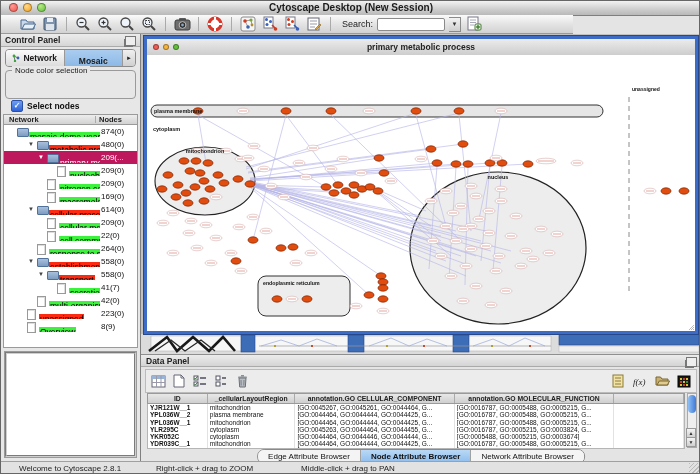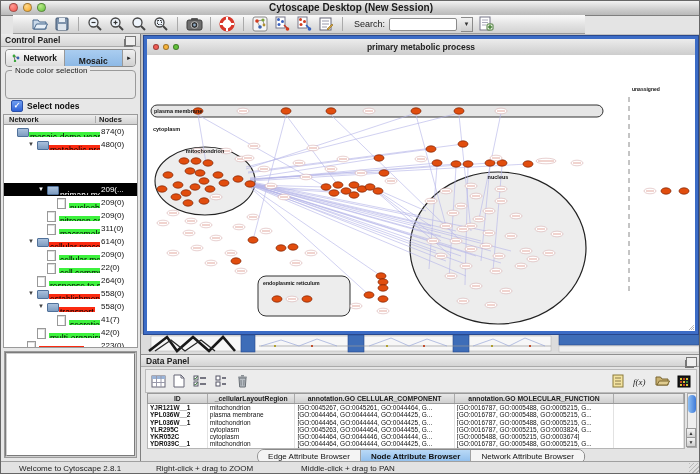--- a/index.html
+++ b/index.html
@@ -9,21 +9,21 @@
   #titlebar{position:absolute;left:0;top:0;width:700px;height:14px;
     background:linear-gradient(#f2f2f2,#cdcdcd 60%,#b9b9b9);border-bottom:1px solid #7f7f7f;}
   .tl{position:absolute;top:2px;width:9px;height:9px;border-radius:50%;box-sizing:border-box;border:1px solid rgba(0,0,0,.35);}
   #tl-close{left:8px;background:radial-gradient(circle at 35% 30%,#ff9a93,#f0544c);}
   #tl-min{left:22px;background:radial-gradient(circle at 35% 30%,#ffd88a,#f5a623);}
   #tl-zoom{left:36px;background:radial-gradient(circle at 35% 30%,#b8e986,#63c23c);}
   #win-title{display:block;text-align:center;font-size:10px;font-weight:bold;line-height:14px;color:#1a1a1a;}
   
   #toolbar{position:absolute;left:0;top:14px;width:572px;height:19px;
     background:linear-gradient(#fafafa,#e2e2e2 55%,#d2d2d2);border-bottom:1px solid #9a9a9a;
-    display:flex;align-items:center;padding-left:18px;box-sizing:border-box;gap:4px;margin-left:12px;}
+    display:flex;align-items:center;padding-left:18px;box-sizing:border-box;gap:4px;}
   .tbtn{width:18px;height:17px;display:inline-flex;align-items:center;justify-content:center;}
   .tsep{width:1px;height:14px;background:#aaa;margin:0 3px;}
   #search-label{font-size:9px;color:#222;margin-left:4px;}
   #search-input{width:62px;height:11px;font-size:8px;border:1px solid #8a8a8a;border-radius:2px;padding:0 2px;background:#fff;}
   #search-drop{width:11px;height:13px;background:linear-gradient(#f2f2f2,#cfcfcf);border:1px solid #8a8a8a;border-left:none;
     font-size:6px;line-height:13px;text-align:center;color:#333;}
   
   #control-panel{position:absolute;left:0;top:33px;width:140px;height:427px;background:#e7e7e7;border-right:1px solid #808080;box-sizing:border-box;}
   #cp-header{position:absolute;left:0;top:0;width:100%;height:13px;background:linear-gradient(#ececec,#d6d6d6);
     border-bottom:1px solid #aaa;font-size:8.5px;font-weight:bold;color:#222;line-height:13px;padding-left:4px;box-sizing:border-box;}
@@ -43,21 +43,21 @@
   #cp-checkbox{width:10px;height:10px;background:linear-gradient(#6f9ef0,#2f62d6);border:1px solid #2a50a8;border-radius:2px;
     color:#fff;font-size:8px;line-height:10px;text-align:center;font-weight:bold;}
   #cp-check-label{font-size:8.5px;color:#111;font-weight:bold;}
   #tree-head{position:absolute;left:2px;right:2px;top:80px;height:11px;background:linear-gradient(#ededed,#d2d2d2);
     border:1px solid #9a9a9a;box-sizing:border-box;font-size:7.5px;font-weight:bold;color:#222;}
   #tree-head .th1{position:absolute;left:5px;top:0;line-height:10px;}
   #tree-head .th2{position:absolute;left:95px;top:0;line-height:10px;}
   #tree-head .thsep{position:absolute;left:91px;top:1px;bottom:1px;width:1px;background:#aaa;}
   #tree-rows{position:absolute;left:2px;right:2px;top:91px;height:223px;background:#fff;border:1px solid #9a9a9a;border-top:none;box-sizing:border-box;overflow:hidden;}
   .tree-row{position:relative;height:13px;}
-  .tree-row.sel{background:#000000;margin-top:32px;}
+  .tree-row.sel{background:#be185d;}
   .tarrow{position:absolute;top:3px;font-size:6px;color:#444;}
   .tree-row.sel .tarrow{color:#fff;}
   .ticon{position:absolute;top:2px;display:inline-block;}
   .tfolder{width:10px;height:7px;background:linear-gradient(#a9c0dc,#7d9cc0);border:1px solid #50719a;border-radius:1px;margin-top:1px;}
   .tleaf{width:7px;height:9px;background:#fff;border:1px solid #999;box-shadow:inset -1px 1px 0 #ddd;}
   .lwrap{position:absolute;top:1px;height:11px;overflow:hidden;white-space:nowrap;}
   .chip{font-size:8.5px;color:#000;padding:0 1px;line-height:11px;}
   .c-green{background:#3df23d;}
   .c-red{background:#fb2a10;}
   .c-none{background:transparent;}
@@ -295,21 +295,21 @@
           <span class="tcount">209(0)</span>
         </div>
         <div class="tree-row">
           <span class="ticon tleaf" style="left: 43px;"></span>
           <span class="lwrap" style="left: 55px; width: 41px;"><span class="chip c-green">nitrogen compound</span></span>
           <span class="tcount">209(0)</span>
         </div>
         <div class="tree-row">
           <span class="ticon tleaf" style="left: 43px;"></span>
           <span class="lwrap" style="left: 55px; width: 41px;"><span class="chip c-green">macromolecule</span></span>
-          <span class="tcount">311(0)</span>
+          <span class="tcount">169(0)</span>
         </div>
         <div class="tree-row">
           <span class="tarrow" style="left: 24px;">▼</span>
           <span class="ticon tfolder" style="left: 33px;"></span>
           <span class="lwrap" style="left: 45px; width: 51px;"><span class="chip c-red">cellular process</span></span>
           <span class="tcount">614(0)</span>
         </div>
         <div class="tree-row">
           <span class="ticon tleaf" style="left: 43px;"></span>
           <span class="lwrap" style="left: 55px; width: 41px;"><span class="chip c-green">cellular metabolic</span></span>

